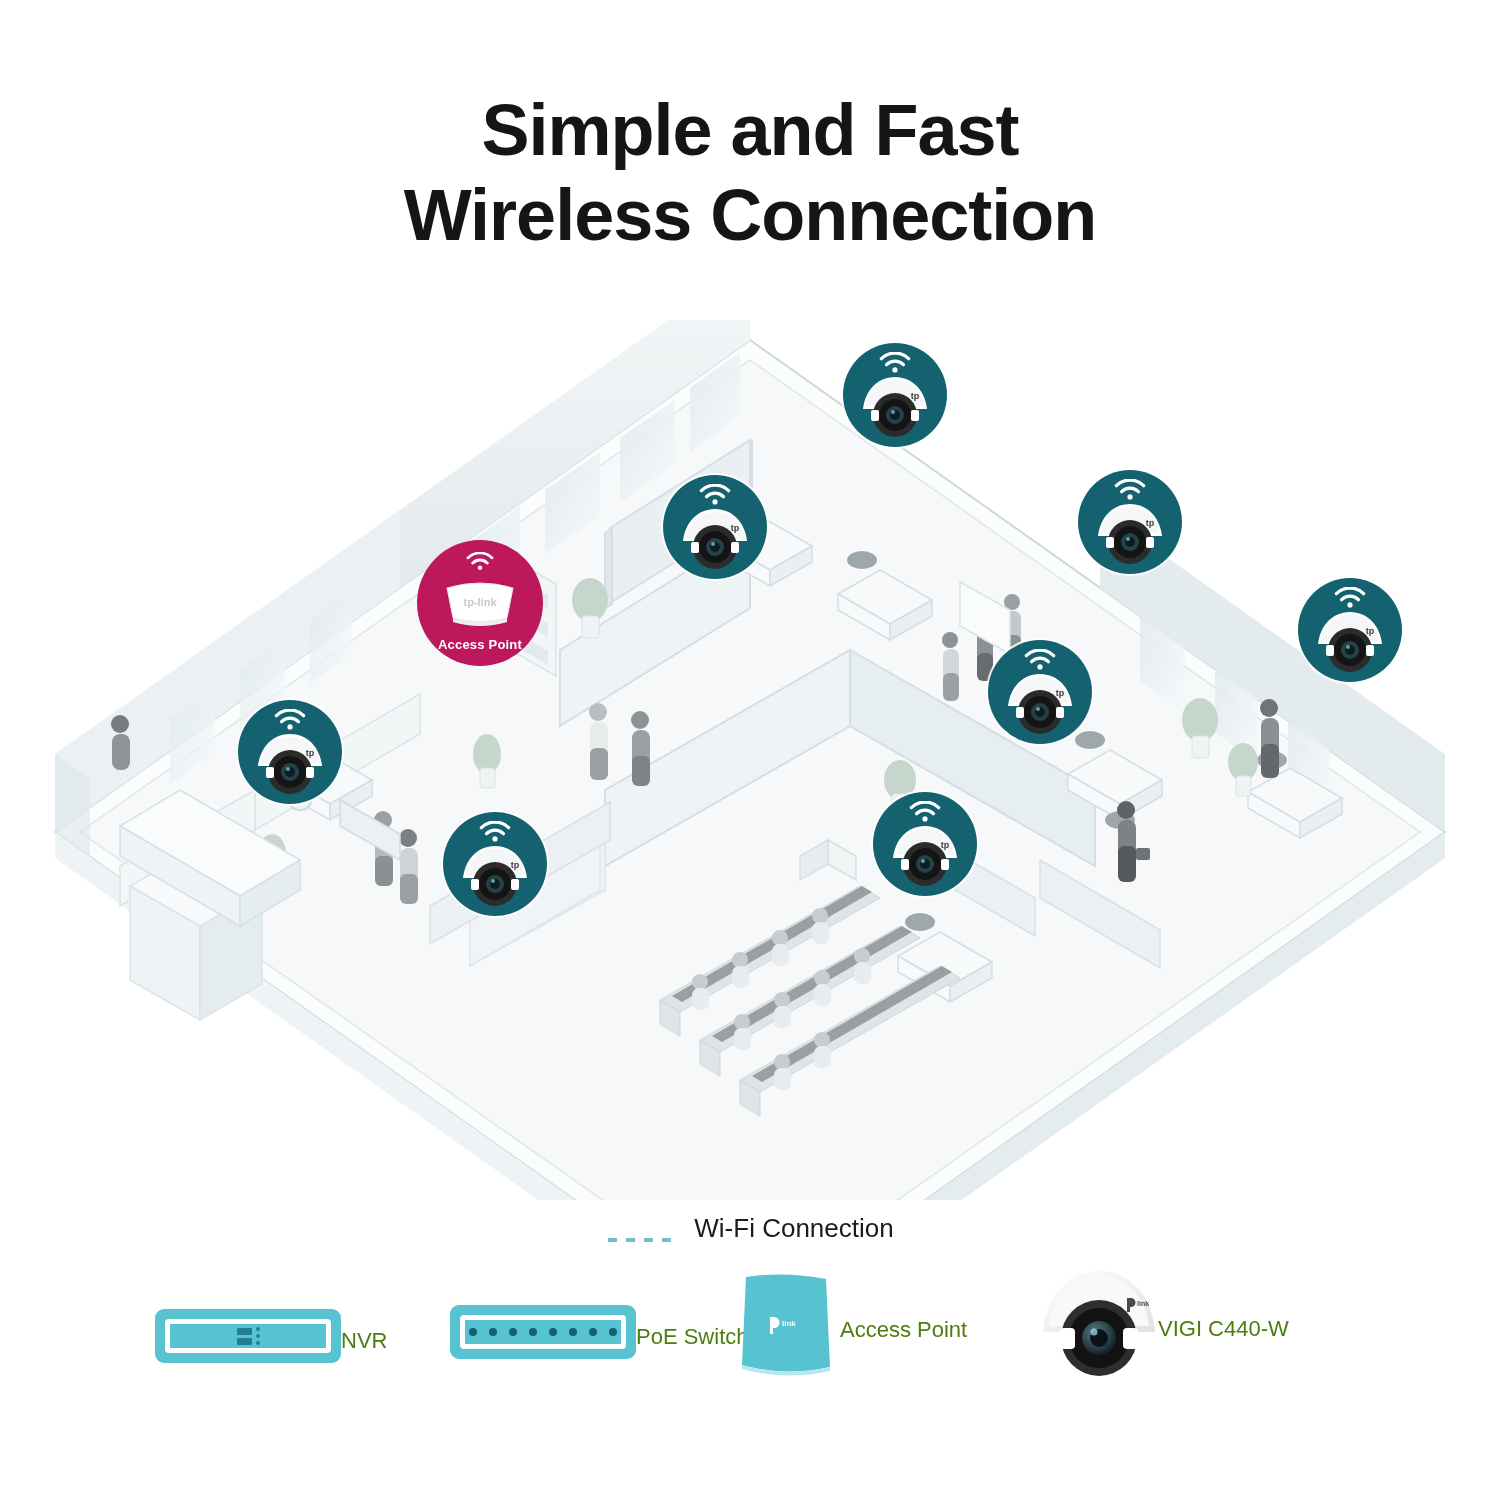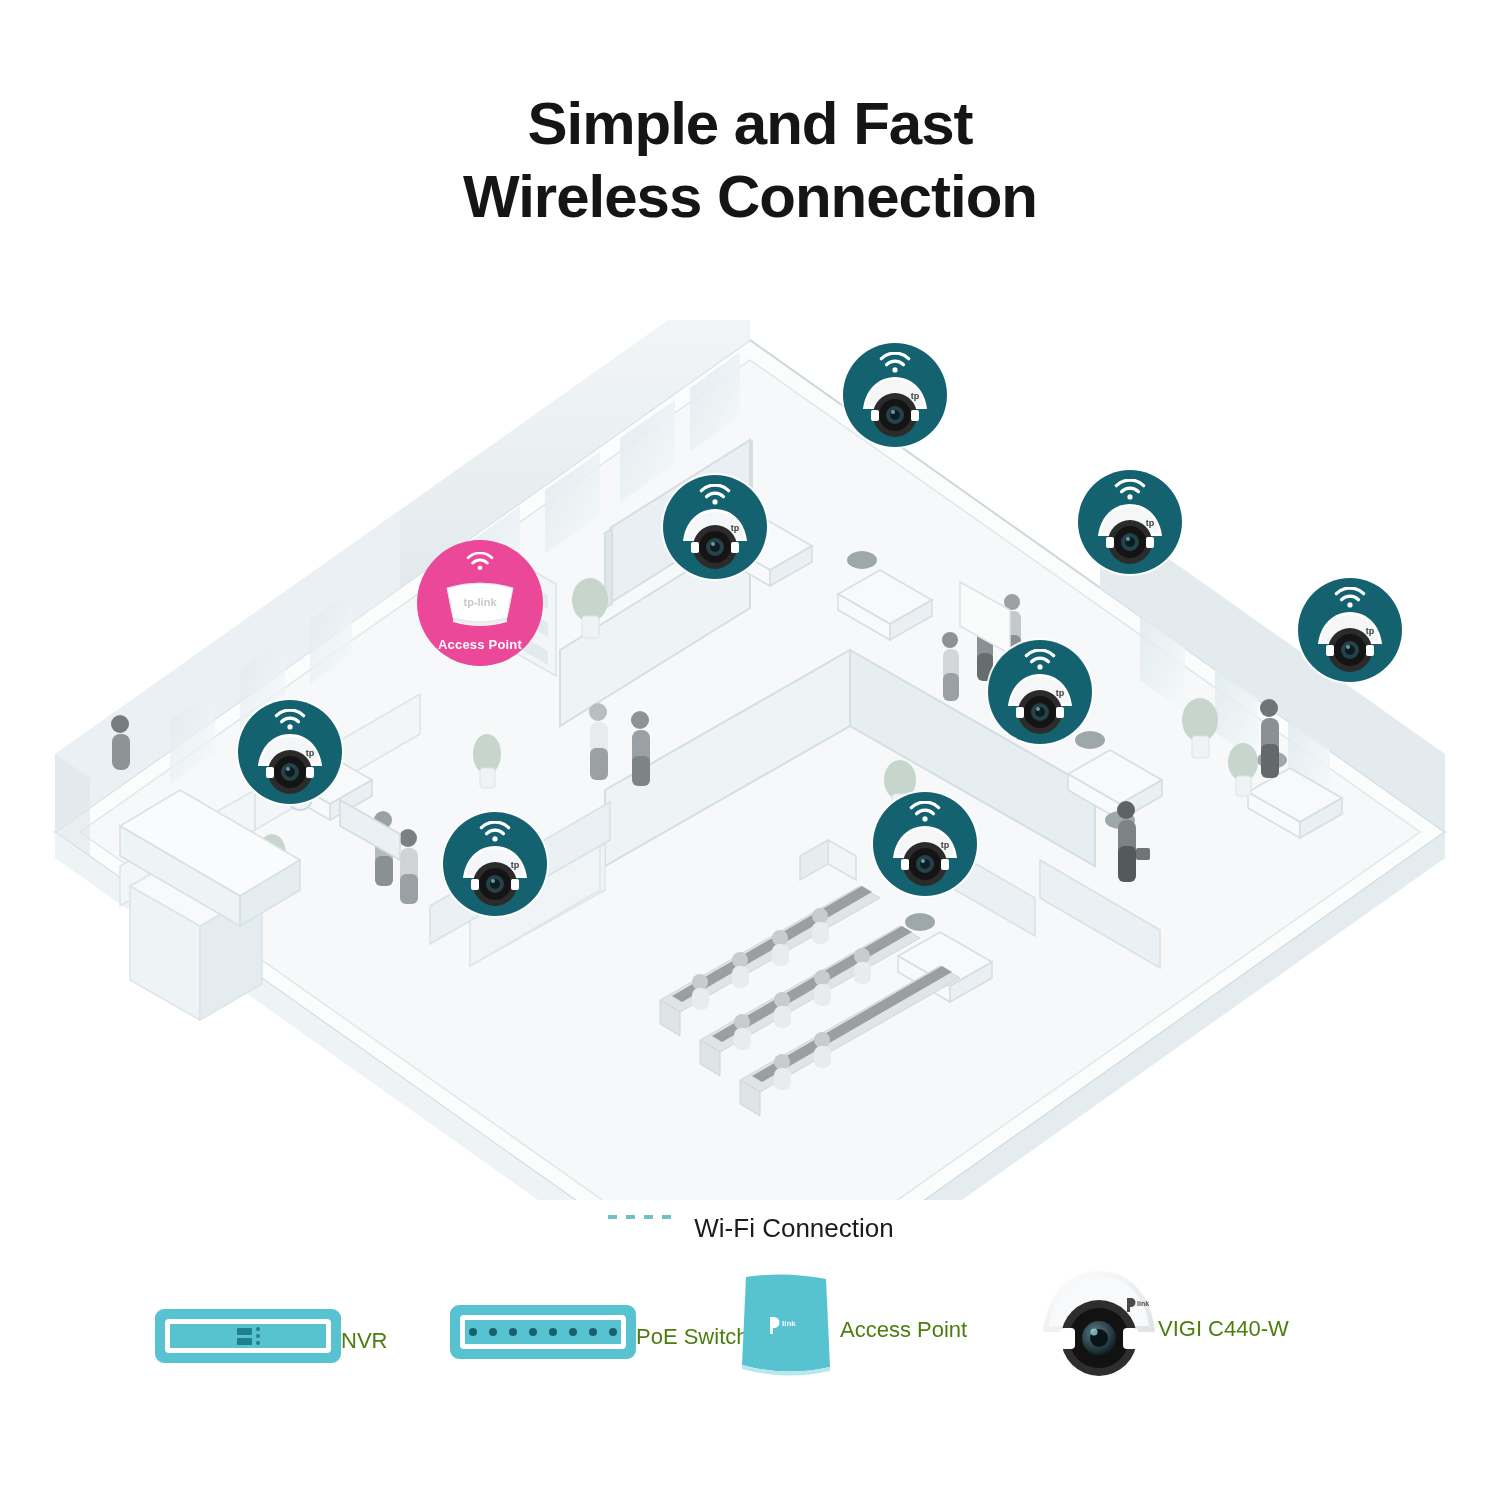--- a/index.html
+++ b/index.html
@@ -9,21 +9,21 @@
     font-family:"Liberation Sans", sans-serif;
     overflow:hidden;
     position:relative;
   }
   .page{position:relative;width:1500px;height:1500px;}
 
   
   .title{
     position:absolute;top:92px;left:0;width:1500px;
     text-align:center;
-    font-size:60px;line-height:1.06;
+    font-size:72px;line-height:1.06;
     font-weight:700;
     color:#151515;
     letter-spacing:-1px;
   }
   .title .l2{display:block;margin-top:9px;}
 
   
   .stage{
     position:absolute;left:0;top:320px;width:1500px;height:880px;
   }
@@ -40,41 +40,41 @@
   .badge .wifi{
     position:absolute;left:50%;top:9px;transform:translateX(-50%);
     width:34px;height:24px;
   }
   .badge .cam{
     position:absolute;left:50%;top:32px;transform:translateX(-50%);
     width:72px;height:64px;
   }
   .badge.ap{
     width:126px;height:126px;
-    background:#ec4899;
+    background:#be185d;
     box-shadow:none;
   }
   .badge.ap .wifi{top:12px;width:30px;height:21px;}
   .badge.ap .apdev{
     position:absolute;left:50%;top:34px;transform:translateX(-50%);
     width:78px;height:56px;
   }
   .badge.ap .aplabel{
     position:absolute;left:0;bottom:14px;width:100%;
     text-align:center;
     font-size:13px;color:#ffffff;font-weight:600;
     letter-spacing:.2px;
   }
 
   
   .legend{
     position:absolute;left:0;top:1213px;width:1500px;
     display:flex;align-items:center;justify-content:center;gap:64px;
   }
-  .legend-item{display:flex;align-items:flex-start;gap:16px;}
+  .legend-item{display:flex;align-items:flex-end;gap:16px;}
   .legend-line{display:block;}
   .legend-label{font-size:26px;color:#1c1c1c;}
 
   
   .devices{
     position:absolute;left:0;top:1265px;width:1500px;height:180px;
   }
   .dev{
     position:absolute;
     display:flex;flex-direction:row;align-items:center;

